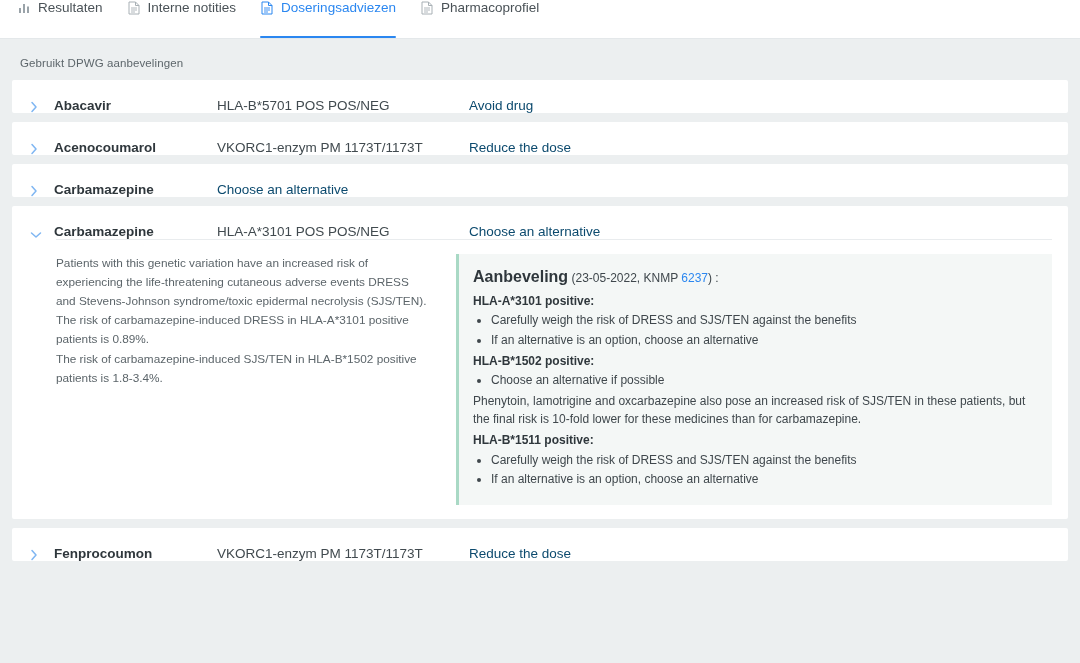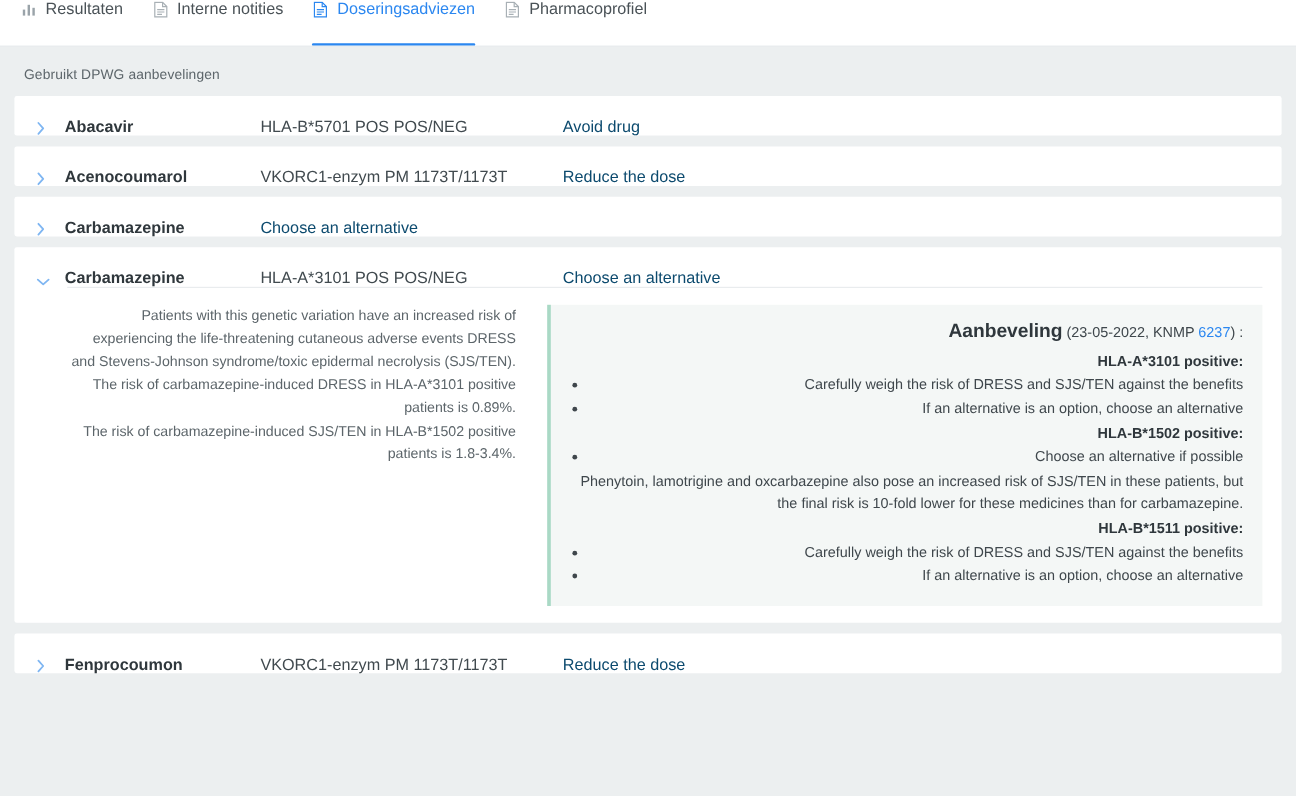--- a/index.html
+++ b/index.html
@@ -120,21 +120,20 @@
     padding: 0 16px 14px 44px;
   }
   .divider {
     height: 1px;
     background: #e9ecee;
     margin-bottom: 14px;
   }
   .exp-grid {
     display: flex;
     gap: 0;
-    text-align: right;
   }
   .exp-left {
     flex: 0 0 400px;
     padding-right: 26px;
     box-sizing: border-box;
     font-size: 11.8px;
     line-height: 1.62;
     color: #5c656a;
   }
   .exp-left p { margin: 0; }

